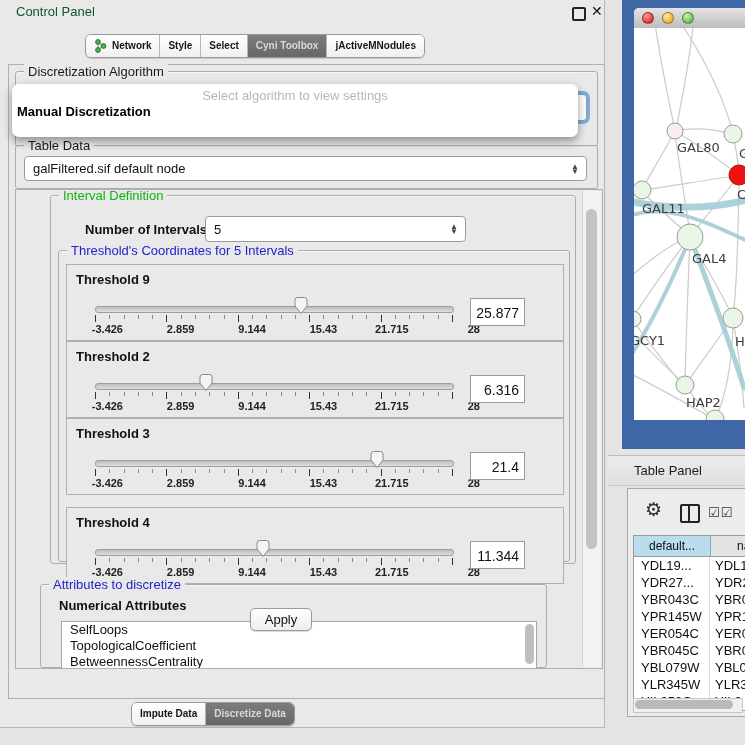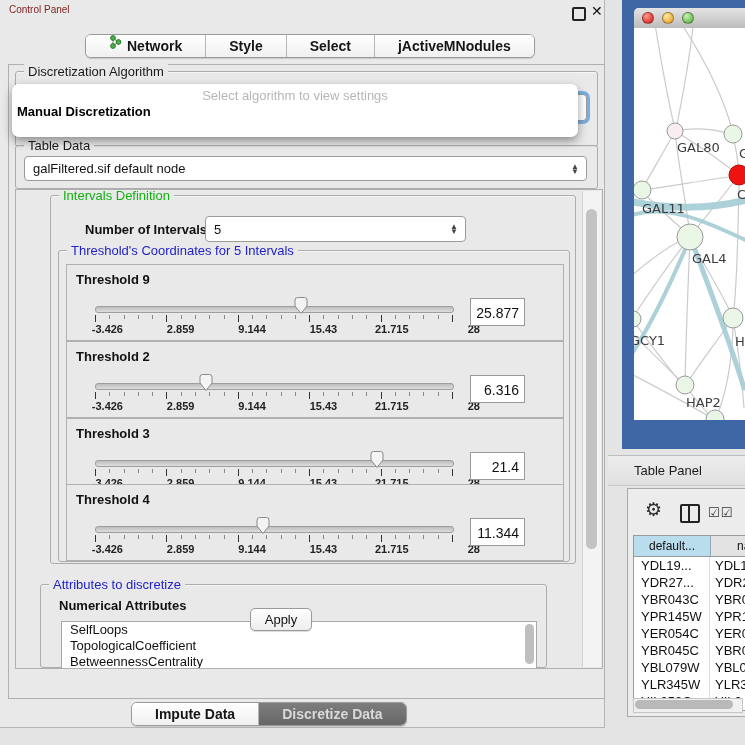--- a/index.html
+++ b/index.html
@@ -4,30 +4,30 @@
 <style>
   html,body{margin:0;padding:0;}
   #root{position:relative;width:745px;height:745px;background:#e4e4e4;overflow:hidden;
         font-family:"Liberation Sans","DejaVu Sans",sans-serif;-webkit-font-smoothing:antialiased;}
   .abs{position:absolute;}
 
   
   .control-window{left:0;top:0;width:604px;height:727px;background:#e9e9e9;
                   border-right:1px solid #b6b6b6;border-bottom:1px solid #b6b6b6;}
   .titlebar{left:0;top:0;width:100%;height:24px;}
-  .titlebar-text{left:9px;top:4px;font-size:10px;color:#7f1d1d;}
+  .titlebar-text{left:16px;top:4px;font-size:13px;color:#14532d;}
   .float-icon{left:572px;top:7px;width:10px;height:10px;border:2px solid #222;border-radius:2px;}
   .close-icon{left:591px;top:3px;font-size:14px;font-weight:bold;color:#111;}
 
   
   .seg-bar{display:flex;border:1px solid #9a9a9a;border-radius:6px;overflow:hidden;background:#fdfdfd;
            box-shadow:0 1px 1px rgba(0,0,0,.15);}
-  .seg{padding:0 23px;height:22px;line-height:22px;font-size:14px;font-weight:bold;color:#151515;
+  .seg{padding:0 8px;height:22px;line-height:22px;font-size:10px;font-weight:bold;color:#151515;
        background:linear-gradient(#ffffff,#f0f0f0);border-left:1px solid #b5b5b5;white-space:nowrap;
-       display:flex;align-items:flex-start;gap:5px;}
+       display:flex;align-items:center;gap:5px;}
   .seg:first-child{border-left:none;}
   .seg.selected{background:linear-gradient(#7d7d7d,#676767);color:#d9d9d9;}
   .top-tabs{left:85px;top:34px;}
   .bottom-tabs{left:131px;top:702px;}
 
   .content-panel{left:8px;top:64px;width:595px;height:633px;border:1px solid #b0b0b0;background:#e9e9e9;}
 
   
   .group{border:1px solid #acacac;border-radius:3px;box-shadow:inset 0 1px 0 rgba(255,255,255,.6);}
   .group-title{position:absolute;top:-8px;left:8px;background:#e9e9e9;padding:0 4px;font-size:13px;line-height:15px;}
@@ -128,20 +128,23 @@
           <circle cx="9.5" cy="7" r="2.4" fill="#4caf50" stroke="#2d7a31"></circle>
         </svg>
         <span>Network</span>
       </div>
       <div class="seg">
           <span>Style</span>
         </div>
       <div class="seg">
           <span>Select</span>
         </div>
+      <div class="seg selected">
+          <span>Cyni Toolbox</span>
+        </div>
       <div class="seg">
           <span>jActiveMNodules</span>
         </div>
     </div>
 
     <div class="abs content-panel">
 
       <div class="abs group" style="left:6px;top:6px;width:581px;height:74px;">
         <span class="group-title t-black">Discretization Algorithm</span>
         <div class="abs combo focus-ring" style="left:8px;top:22px;width:563px;height:27px;">
@@ -159,21 +162,21 @@
           <span class="stepper">
               <span>▲</span>
               <span>▼</span>
             </span>
         </div>
       </div>
 
       <div class="abs scroll-panel" style="left:6px;top:124px;">
 
         <div class="abs group" style="left:34px;top:5px;width:524px;height:367px;">
-          <span class="group-title t-green">Intervals Definition</span>
+          <span class="group-title t-green">Interval Definition</span>
 
           <div class="abs" style="left:34px;top:26px;font-size:13px;font-weight:bold;color:#111;">Number of Intervals</div>
           <div class="abs combo" style="left:154px;top:20px;width:261px;height:26px;">
             <span>5</span>
             <span class="stepper">
                 <span>▲</span>
                 <span>▼</span>
               </span>
           </div>
 
@@ -293,21 +296,21 @@
                   <div class="tick-label" style="left: 71.4px; top: 58px;">2.859</div>
                   <div class="tick-label" style="left: 142.8px; top: 58px;">9.144</div>
                   <div class="tick-label" style="left: 214.2px; top: 58px;">15.43</div>
                   <div class="tick-label" style="left: 285.6px; top: 58px;">21.715</div>
                   <div class="tick-label" style="left: 357px; top: 58px;">28</div>
                   <svg width="16" height="19" class="thumb" style="left: 302.024px;">
                     <path d="M2,4 Q2,1.5 4.5,1.5 L11.5,1.5 Q14,1.5 14,4 L14,10 L8,17.5 L2,10 Z" fill="#f4f4f4" stroke="#8a8a8a"></path>
                   </svg>
                   <div class="thr-value">21.4</div>
                 </div>
-                <div class="abs thr-box" style="top: 233px;">
+                <div class="abs thr-box" style="top: 256px;">
                   <div class="thr-label">Threshold 4</div>
                   <div class="thr-track"></div>
                   <div class="tick" style="left: 28px; top: 50px; height: 7px; background: rgb(51, 51, 51);"></div>
                   <div class="tick" style="left: 42.28px; top: 50px; height: 4px; background: rgb(136, 136, 136);"></div>
                   <div class="tick" style="left: 56.56px; top: 50px; height: 4px; background: rgb(136, 136, 136);"></div>
                   <div class="tick" style="left: 70.84px; top: 50px; height: 4px; background: rgb(136, 136, 136);"></div>
                   <div class="tick" style="left: 85.12px; top: 50px; height: 4px; background: rgb(136, 136, 136);"></div>
                   <div class="tick" style="left: 99.4px; top: 50px; height: 7px; background: rgb(51, 51, 51);"></div>
                   <div class="tick" style="left: 113.68px; top: 50px; height: 4px; background: rgb(136, 136, 136);"></div>
                   <div class="tick" style="left: 127.96px; top: 50px; height: 4px; background: rgb(136, 136, 136);"></div>

